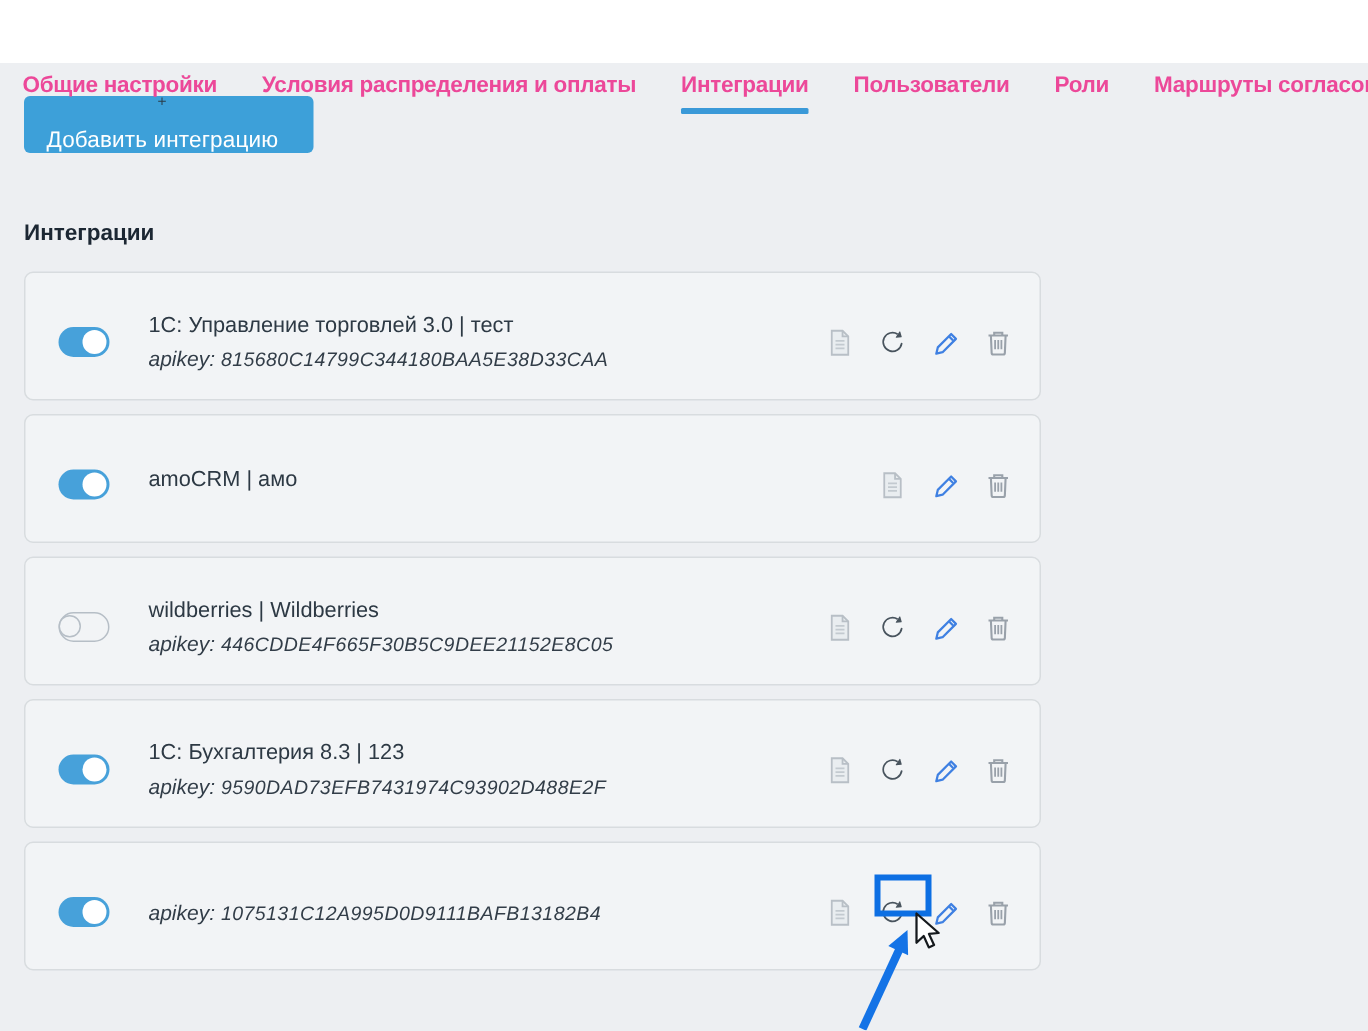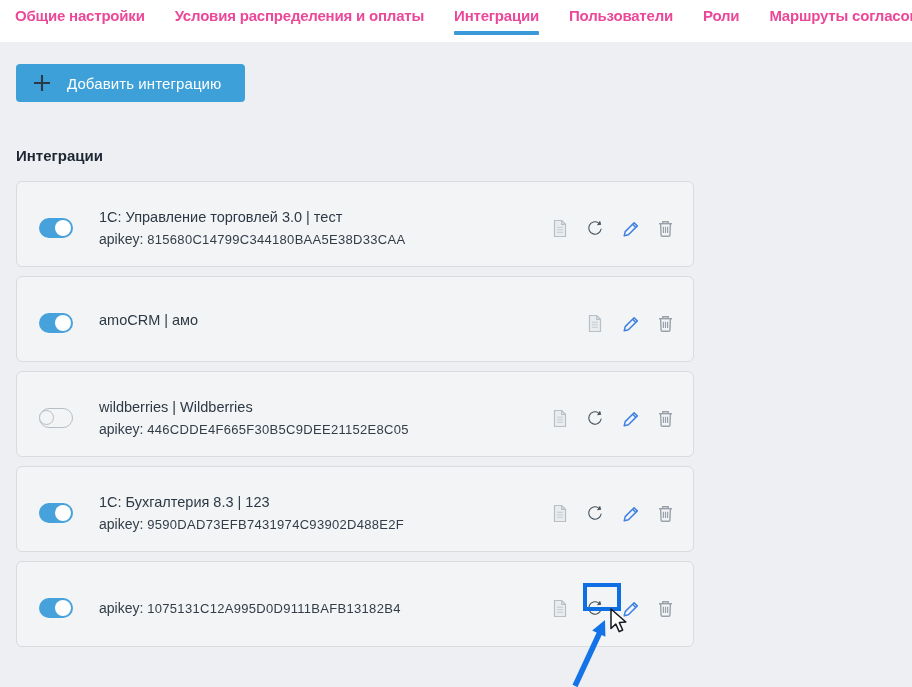--- a/index.html
+++ b/index.html
@@ -11,21 +11,21 @@
   }
 
   
   .tabbar {
     position:absolute; top:0; left:0; width:912px; height:42px;
     background:#ffffff; display:flex; gap:30px; padding-left:15px;
     white-space:nowrap; z-index:2;
   }
   .tab {
     position:relative; padding-top:7px; font-size:15px; font-weight:700;
-    color:#ec4899; cursor:pointer; letter-spacing:-0.2px;
+    color:#ec4899; cursor:pointer; letter-spacing:-0.2px;margin-top:41px;
   }
   .tab.active::after {
     content:""; position:absolute; left:0; right:0; top:31px; height:4px;
     background:#3a99d8; border-radius:1px;
   }
   
   .scroll-fragments {
     position:absolute; top:30px; left:38px; width:430px; height:9px; z-index:1;
     background-image:
       linear-gradient(#3a4653,#3a4653), linear-gradient(#3a4653,#3a4653),
@@ -37,21 +37,21 @@
     background-size:14px 3px, 5px 4px, 22px 3px, 9px 4px, 28px 3px, 11px 3px, 18px 4px, 24px 3px, 6px 4px, 12px 3px;
     background-position:4px 5px, 50px 4px, 74px 5px, 112px 4px, 148px 5px, 188px 5px, 224px 4px, 258px 5px, 300px 4px, 420px 5px;
   }
 
   
   .content { position:absolute; top:42px; left:0; right:0; bottom:0; background:#edeff2; }
 
   .add-btn {
     display:inline-flex; align-items:center; gap:14px;
     margin:22px 0 0 16px; height:38px; padding:0 24px 0 15px;
-    background:#3da0d9; border:none; border-radius:4px; cursor:pointer;
+    background:#3da0d9; border:none; border-radius:4px; cursor:pointer;flex-direction:column;
   }
   .add-btn .plus { display:block; }
   .add-btn .lbl { color:#ffffff; font-size:15px; letter-spacing:0.1px; }
 
   .section-title {
     margin:45px 0 0 16px; font-size:15px; font-weight:700; color:#1c2733;
   }
 
   .cards { margin:17px 0 0 16px; width:678px; }
   .card {
@@ -67,21 +67,21 @@
     border-radius:50%; background:#ffffff;
   }
   .toggle.off { background:transparent; border:1.5px solid #b6bec6; }
   .toggle.off .knob {
     position:absolute; top:0.5px; left:-1px; width:15px; height:15px;
     border-radius:50%; background:#f2f4f6; border:1.5px solid #b6bec6;
   }
 
   .card-text { flex:1 1 auto; min-width:0; }
   .card-title { font-size:14.5px; color:#2d3944; margin-bottom:6px; }
-  .card-key { font-size:14px; color:#323d48; }
+  .card-key { font-size:14px; color:#323d48;font-style:italic; }
   .card-key .key-value { font-size:13px; letter-spacing:0.3px; }
 
   .actions { display:flex; align-items:center; gap:15px; flex:0 0 auto; }
   .icon-btn { position:relative; display:flex; align-items:center; justify-content:center; width:20px; height:22px; cursor:pointer; }
   .icon-btn svg { display:block; }
   .rotate-refresh { transform:rotate(34deg); }
 
   
   .hl-rect {
     position:absolute; left:583px; top:583px; width:38px; height:28px;

